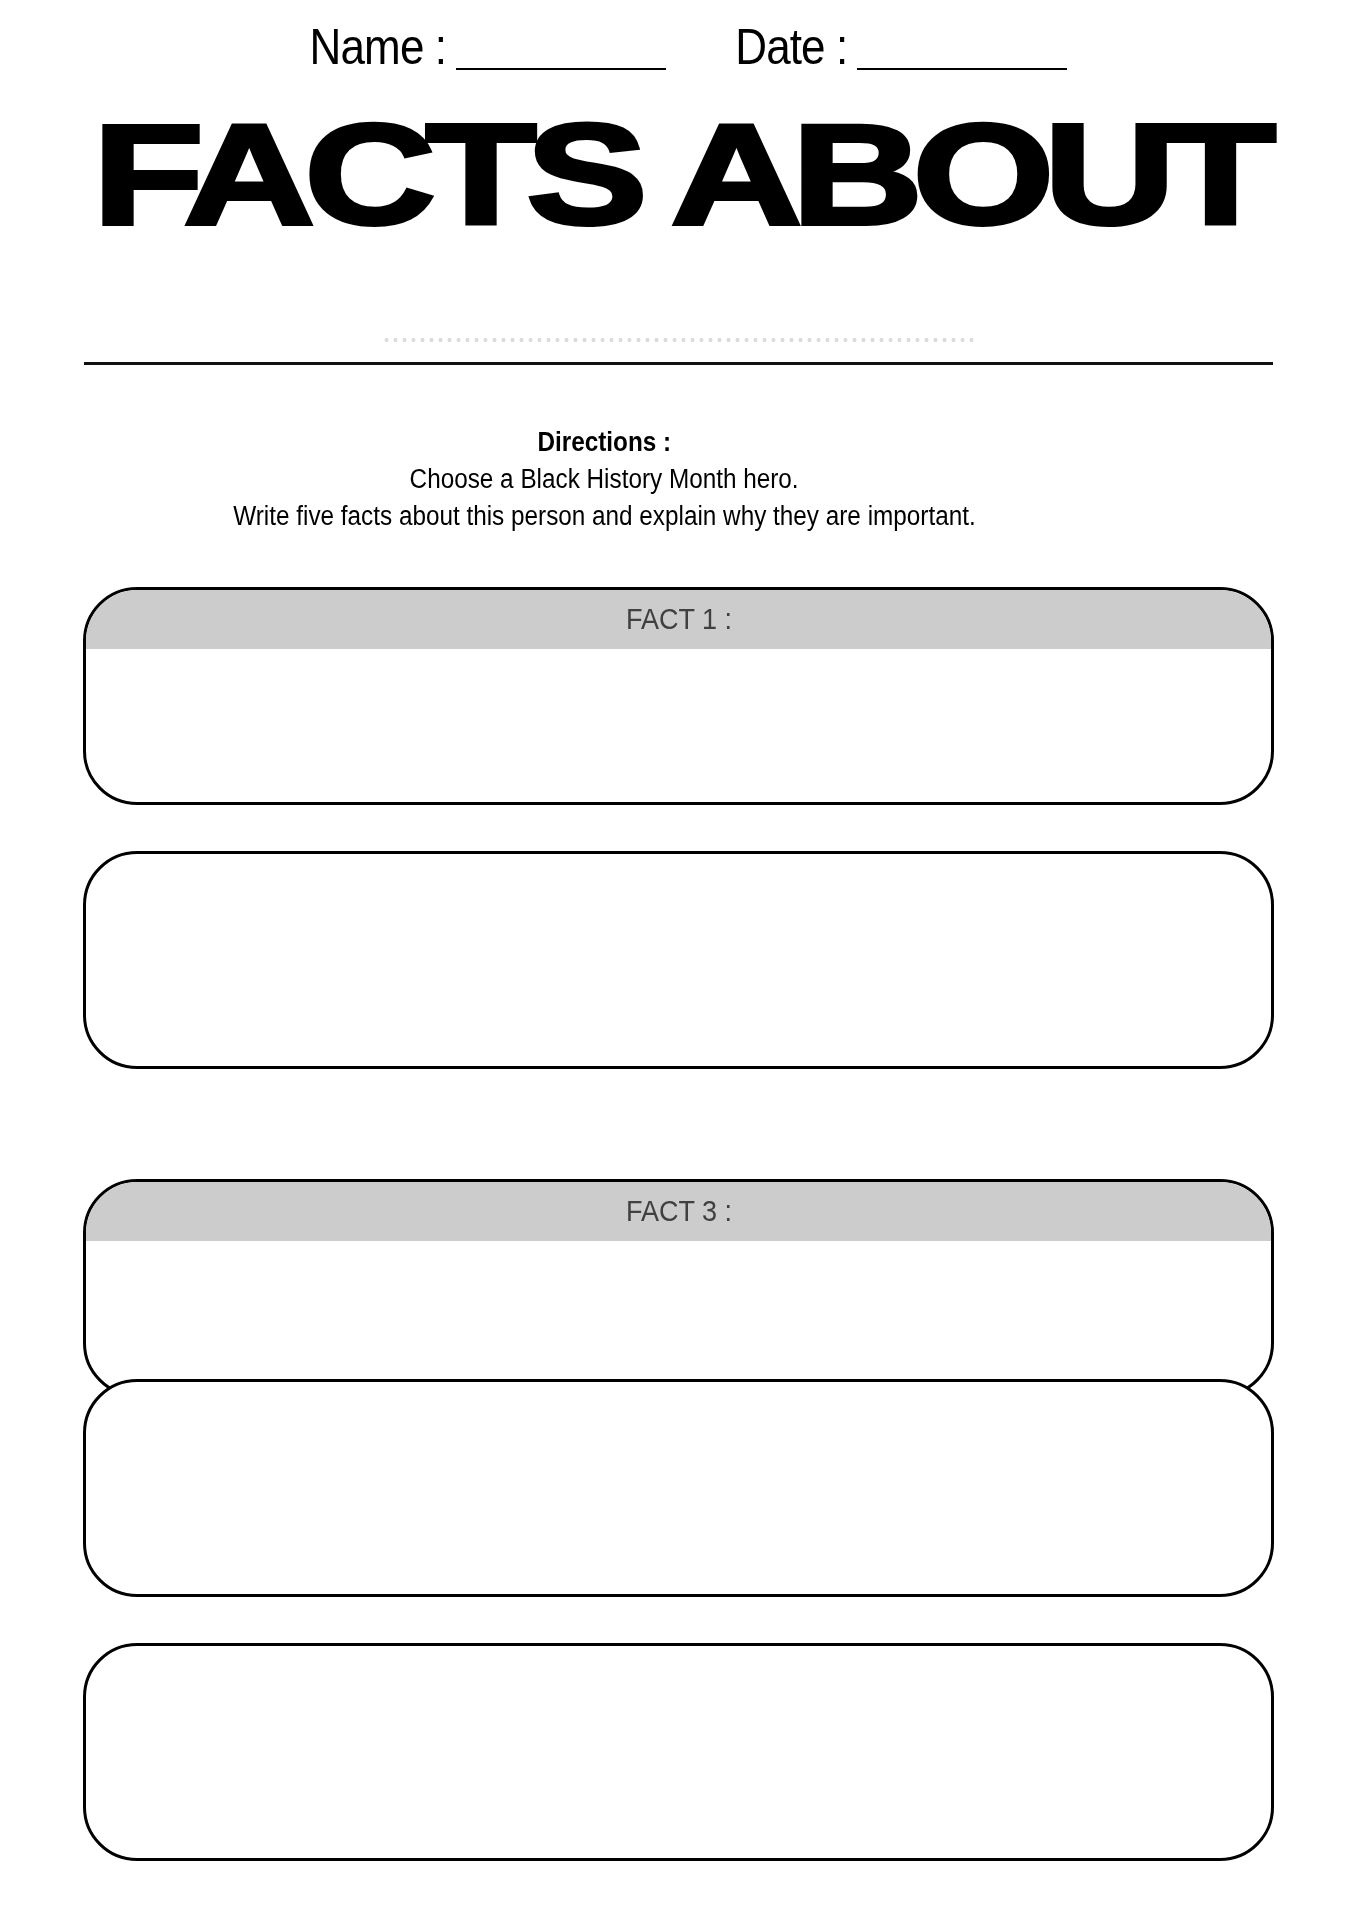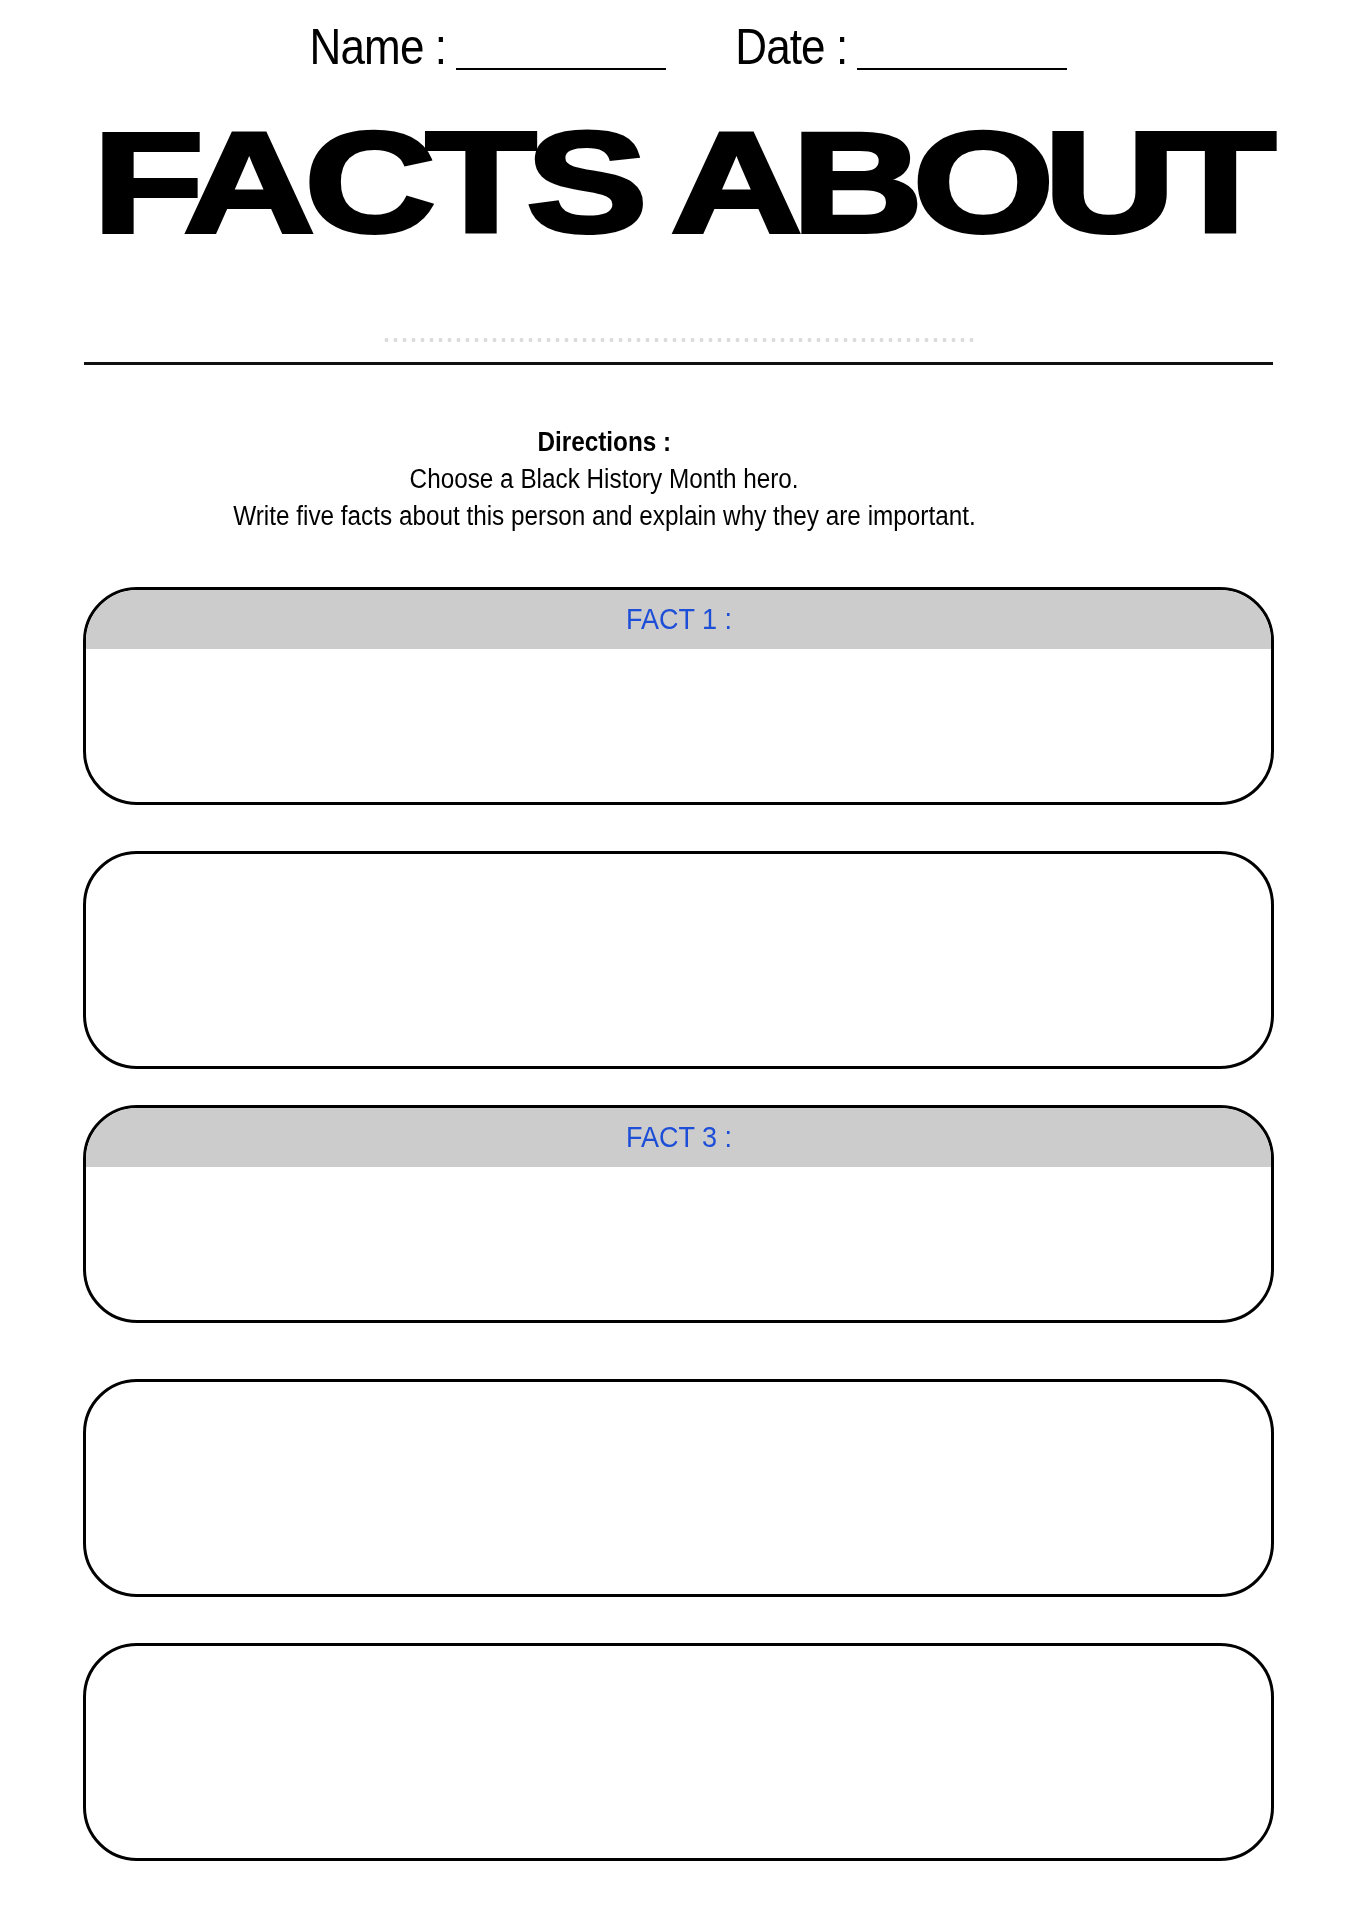--- a/index.html
+++ b/index.html
@@ -37,21 +37,21 @@
       height: 2px;
       background: #000;
       vertical-align: -6px;
       margin-left: 10px;
     }
     .name-date .gap { display: inline-block; width: 28px; }
 
     
     .title {
       position: absolute;
-      top: 112px;
+      top: 104px;
       left: 0;
       width: 1358px;
       text-align: center;
       font-family: "Liberation Sans", "DejaVu Sans", sans-serif;
       font-weight: 900;
       font-size: 142px;
       line-height: 142px;
       letter-spacing: -8px;
       white-space: nowrap;
     }
@@ -110,21 +110,21 @@
       overflow: hidden;
       background: #fff;
     }
     .fact-header {
       height: 59px;
       background: #cccccc;
       text-align: center;
       font-family: "Liberation Sans", "DejaVu Sans", sans-serif;
       font-size: 30px;
       line-height: 58px;
-      color: #1d4ed8;
+      color: #404040;
     }
     .fact-header span { display: inline-block; transform: scaleX(0.9); }
     .fact-body {
       height: 153px;
       width: 100%;
     }
   </style>
 </head>
 <body>
 
@@ -153,21 +153,21 @@
 
 <div class="fact-box" style="top:587px;">
   <div class="fact-header"><span>FACT 1 :</span></div>
   <div class="fact-body"></div>
 </div>
 
 <div class="fact-box" style="top:851px;">
   <div class="fact-body"></div>
 </div>
 
-<div class="fact-box" style="top:1105px;">
+<div class="fact-box" style="top:1179px;">
   <div class="fact-header"><span>FACT 3 :</span></div>
   <div class="fact-body"></div>
 </div>
 
 <div class="fact-box" style="top:1379px;">
   <div class="fact-body"></div>
 </div>
 
 <div class="fact-box" style="top:1643px;">
   <div class="fact-body"></div>

